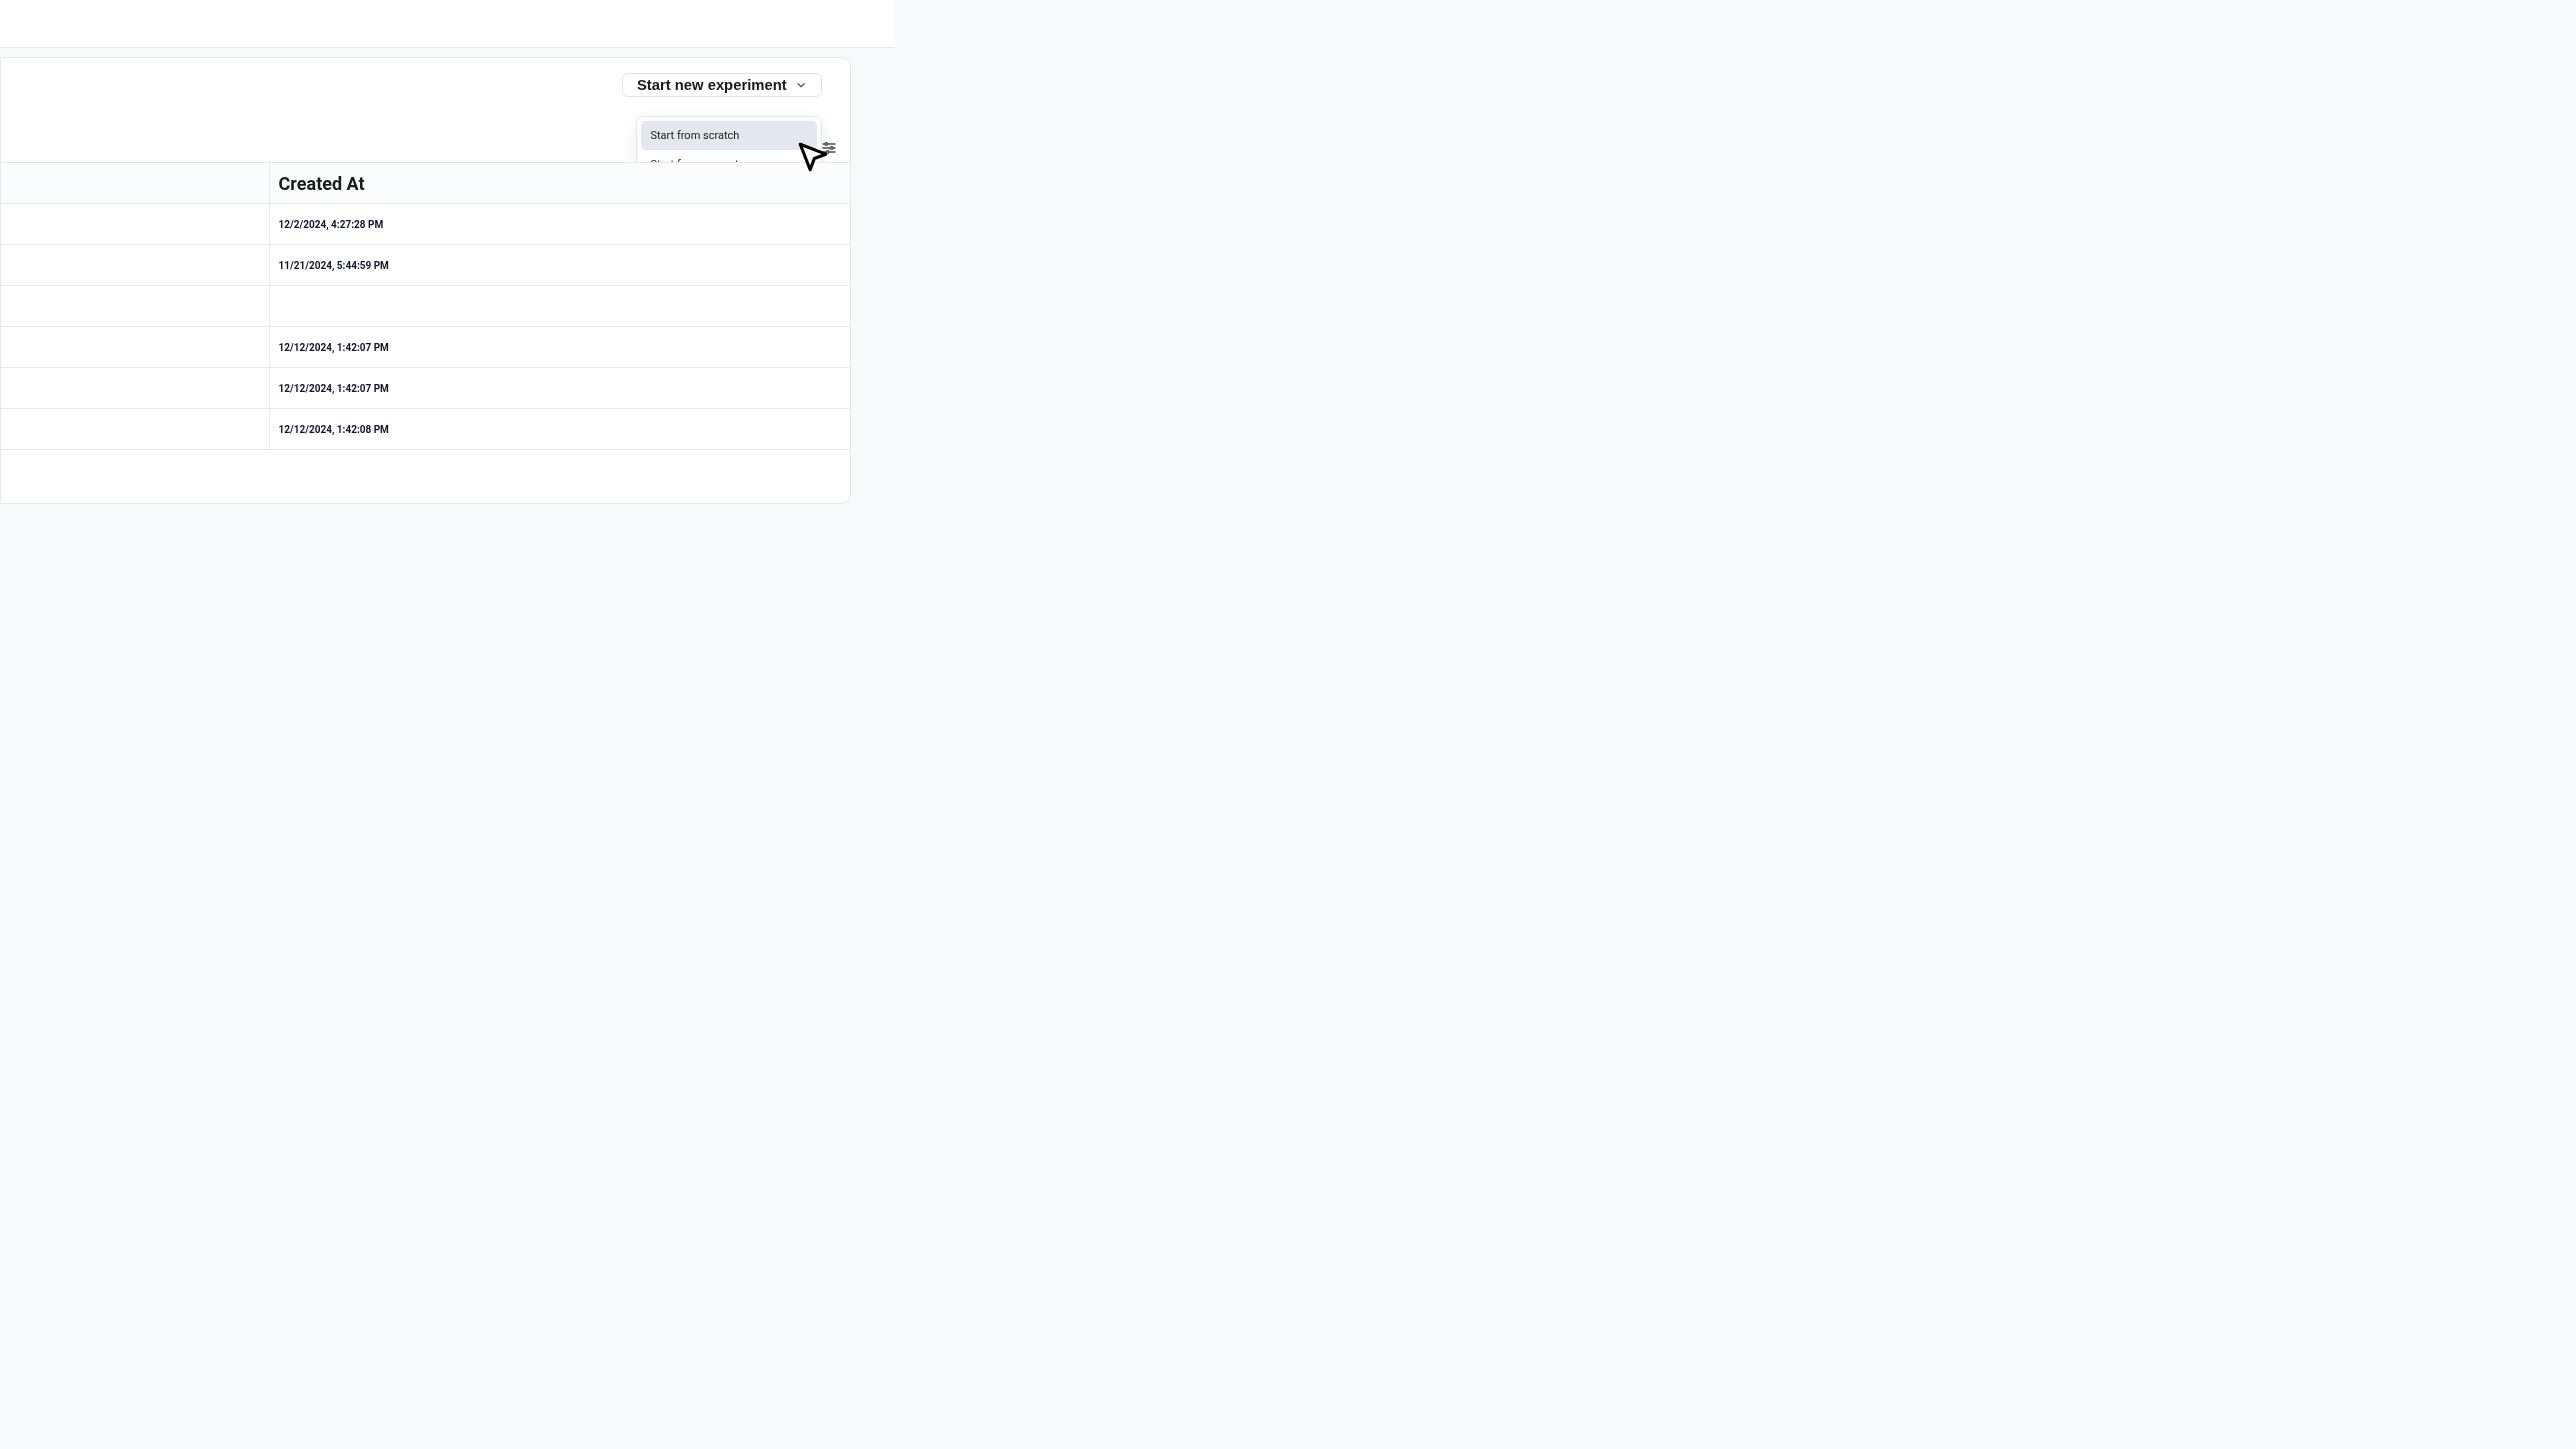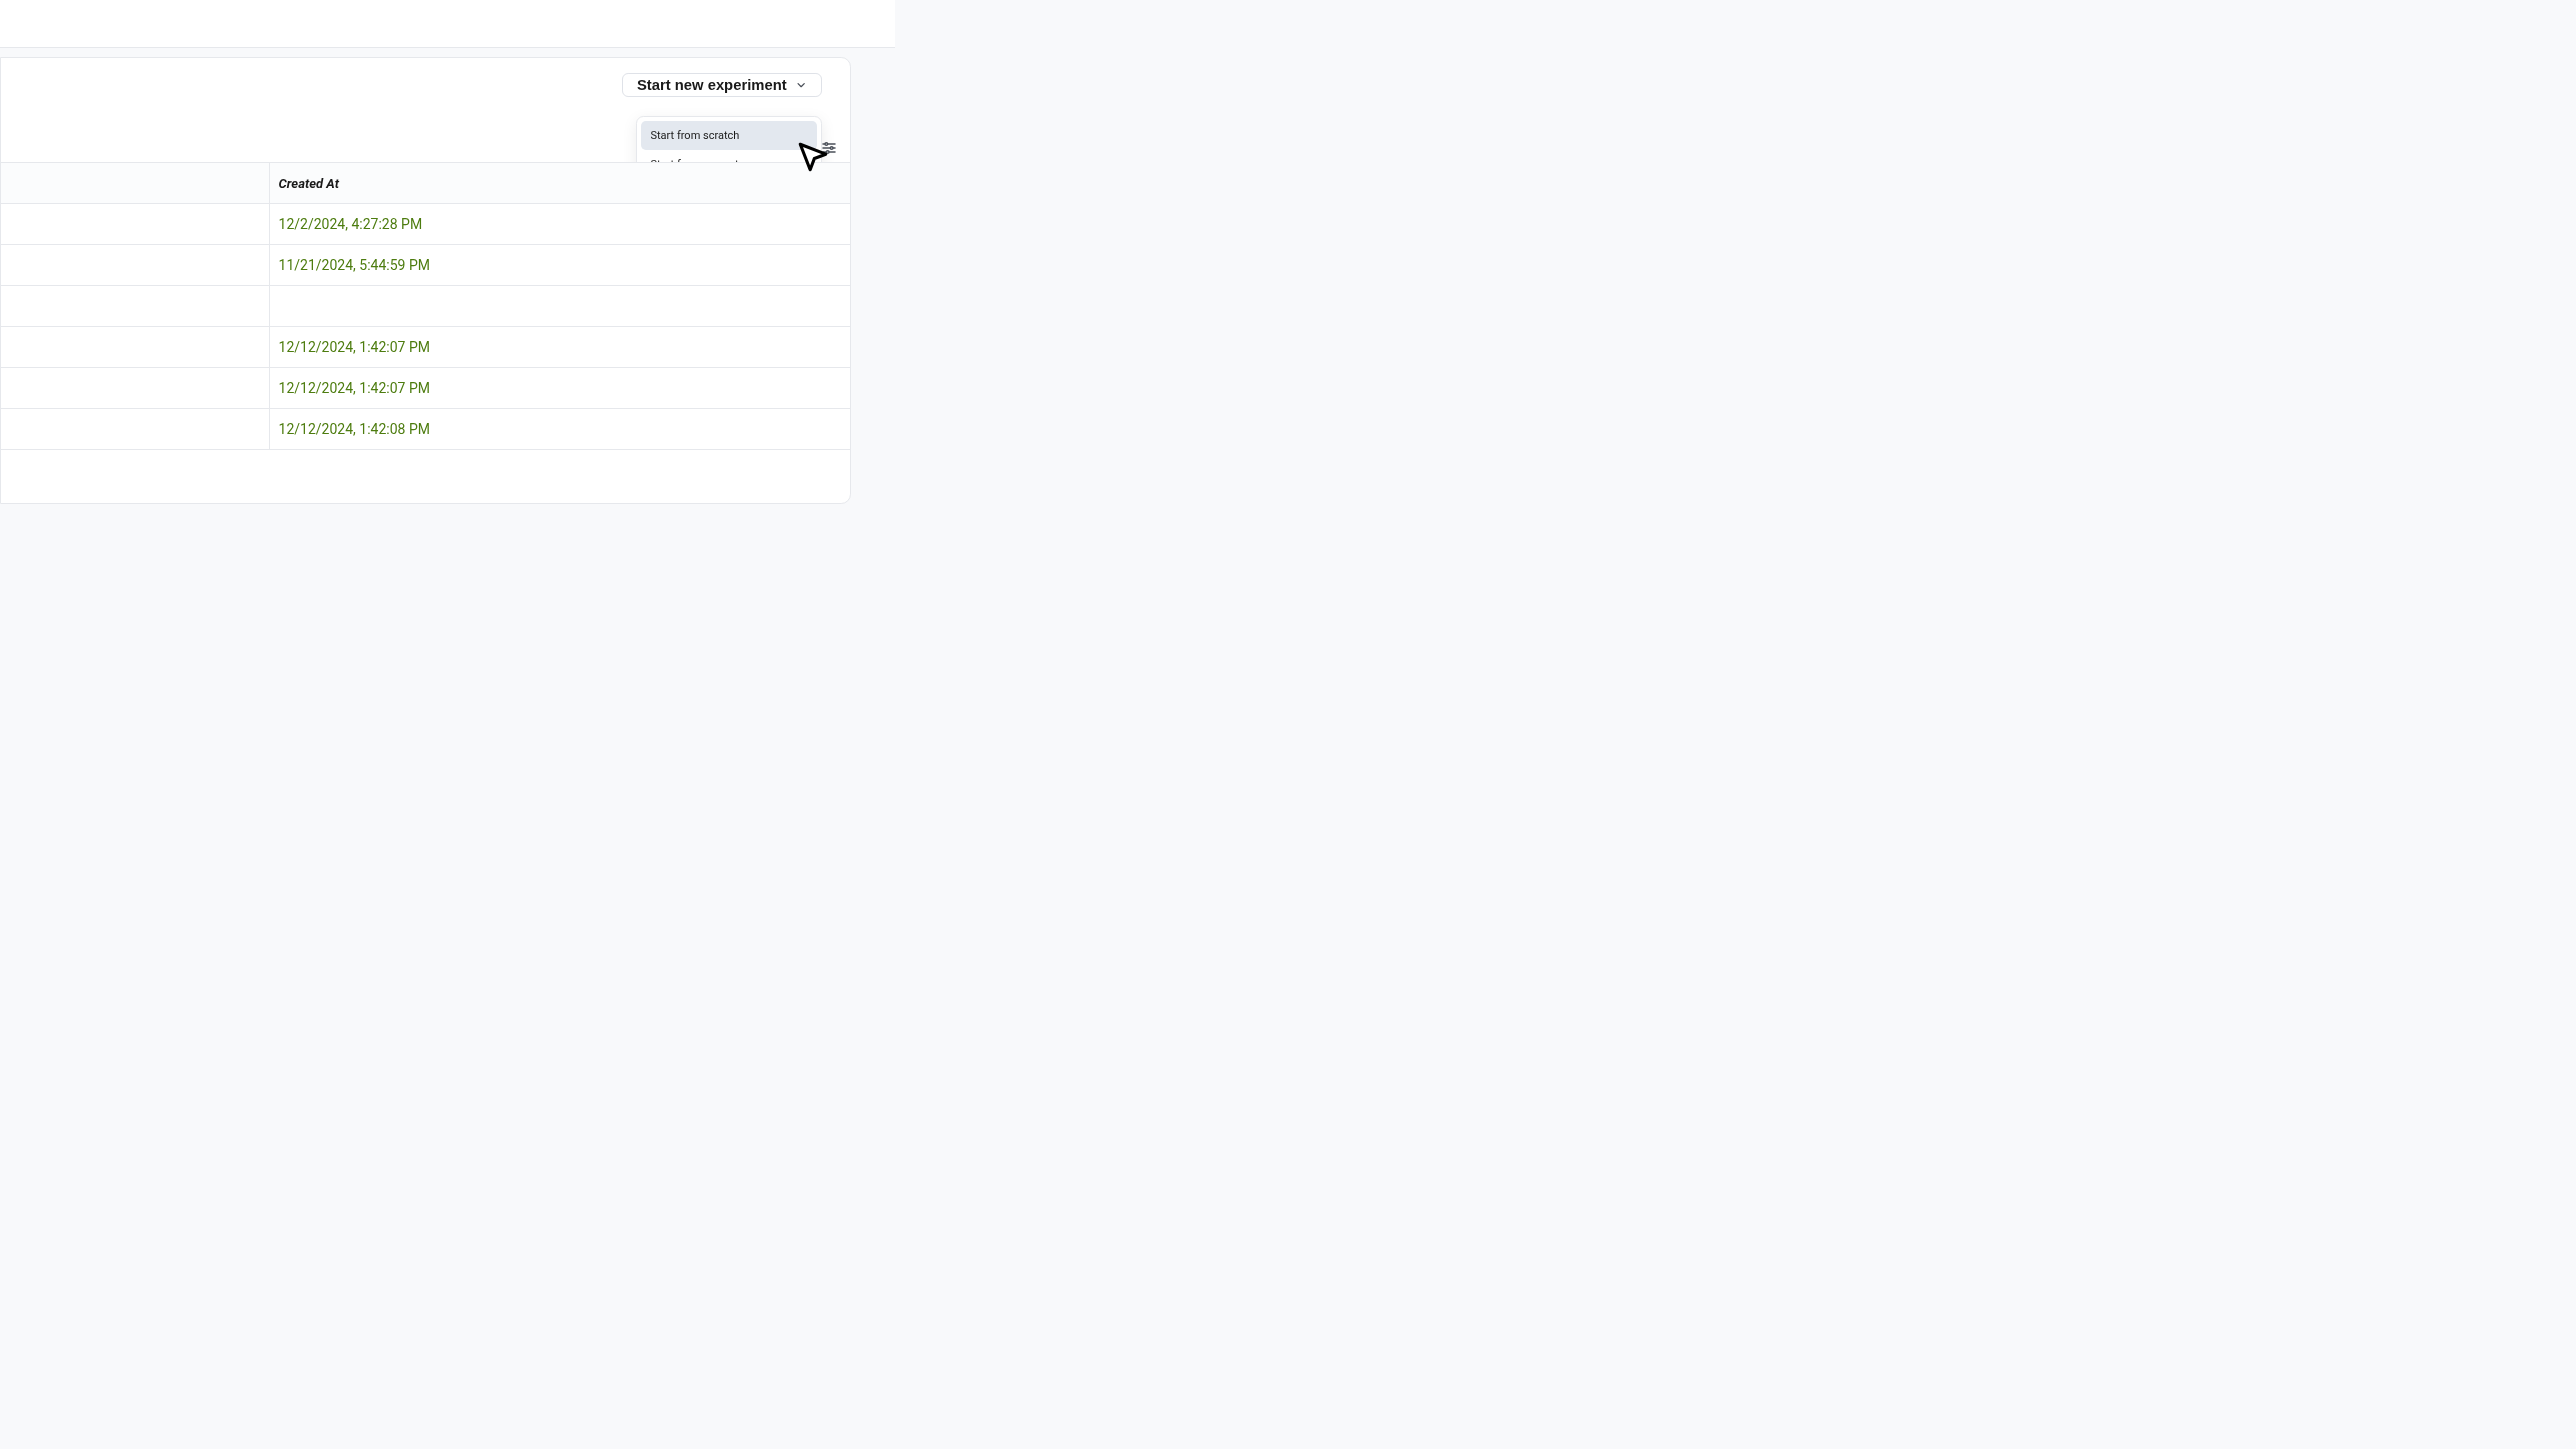--- a/index.html
+++ b/index.html
@@ -96,39 +96,38 @@
     }
     .col-left {
       width: 269px;
       border-right: 0.6px solid #e6e8ec;
     }
     .col-right {
       flex: 1;
       display: flex;
       align-items: center;
       padding-left: 8.6px;
-      font-size: 13px;
+      font-size: 18px;
       font-weight: 700;
       color: #1a1a1a;
-      font-style: italic;
     }
     .table-row {
       display: flex;
       height: 41px;
       border-bottom: 0.6px solid #e6e8ec;
       background: #ffffff;
     }
     .cell-right {
       flex: 1;
       display: flex;
       align-items: center;
       padding-left: 8.6px;
-      font-size: 14px;
-      font-weight: 400;
-      color: #4d7c0f;
+      font-size: 10px;
+      font-weight: 700;
+      color: #0f172a;
     }
     .filter-icon-wrap {
       position: absolute;
       top: 81px;
       right: 13px;
       width: 17px;
       height: 17px;
       display: flex;
       align-items: center;
       justify-content: center;

